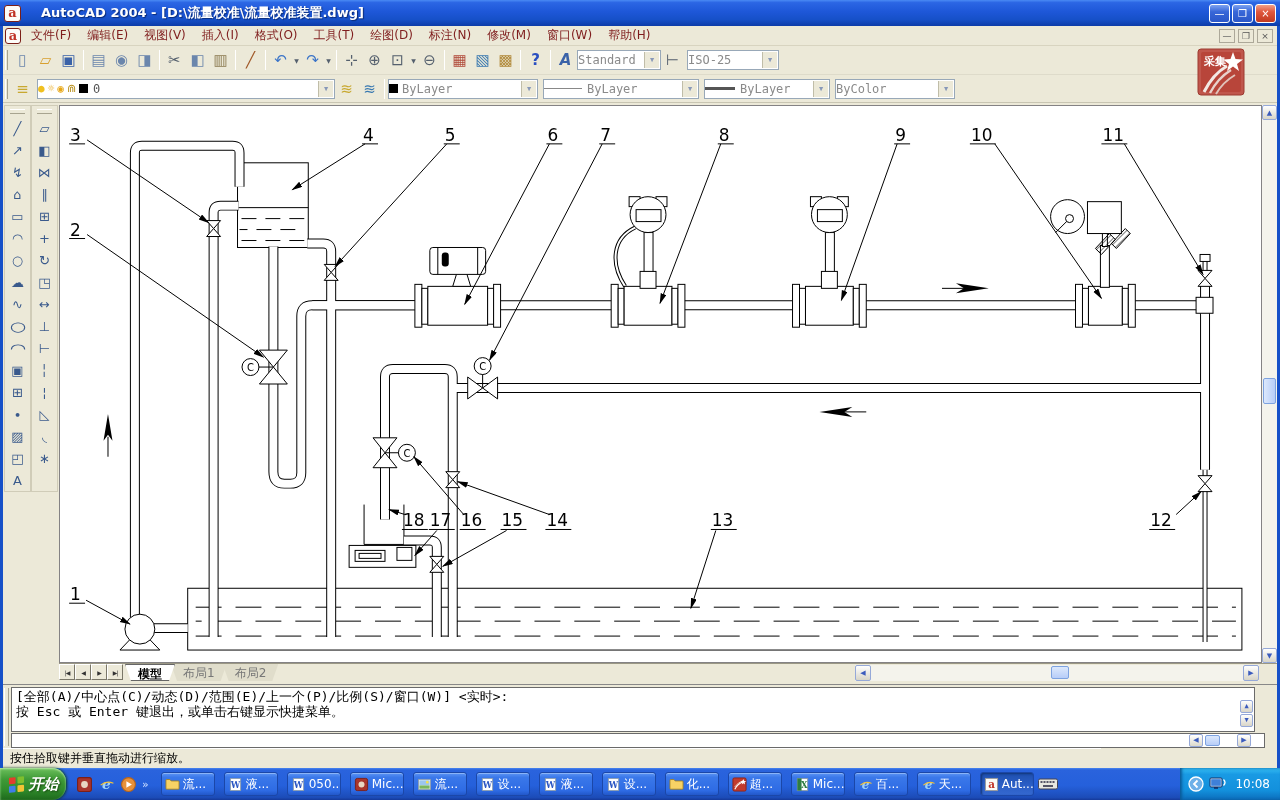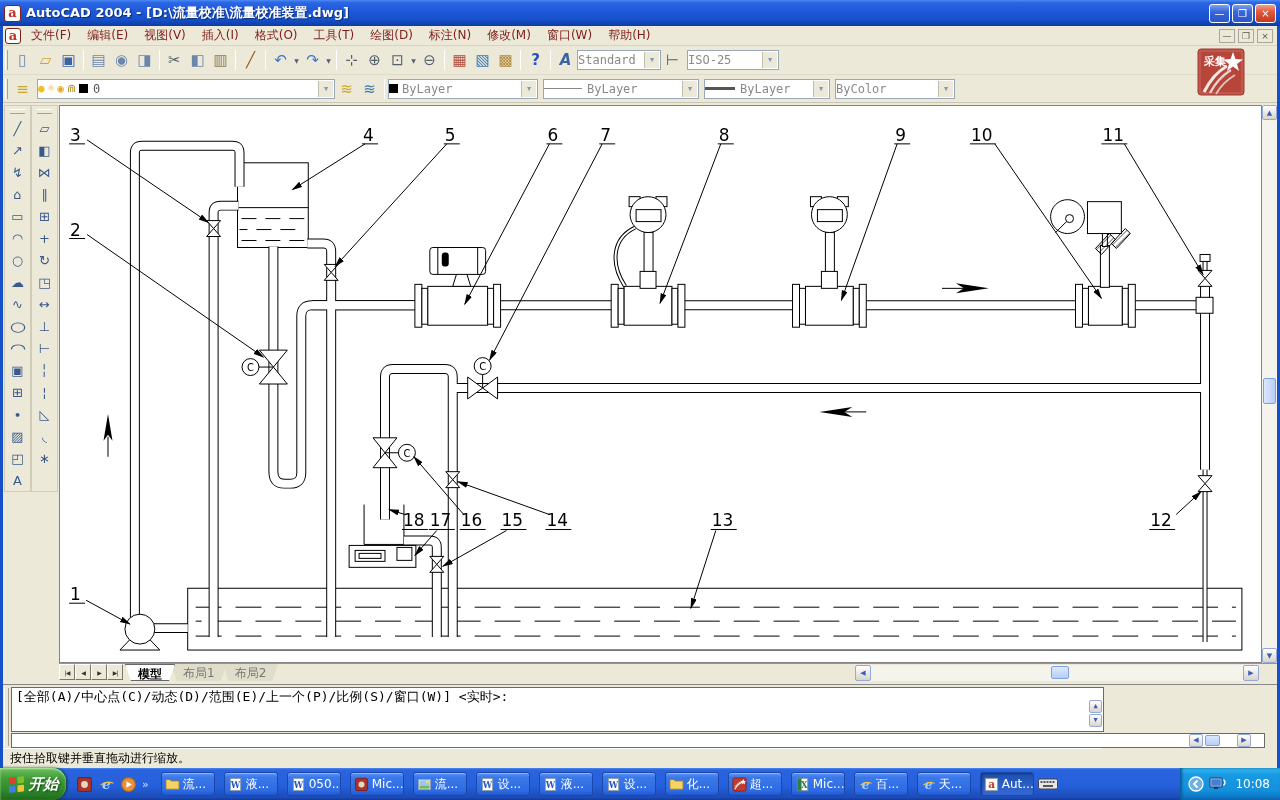--- a/index.html
+++ b/index.html
@@ -4,21 +4,21 @@
 <style>
   * { margin:0; padding:0; box-sizing:border-box; }
   html,body { width:1280px; height:800px; overflow:hidden; }
   body { font-family:"DejaVu Sans","Liberation Sans",sans-serif; font-size:12px; }
   .screen { position:relative; width:1280px; height:800px; background:#ece9d8; }
 
   
   .titlebar { position:absolute; left:0; top:0; width:1280px; height:26px;
     background:linear-gradient(180deg,#4a8af4 0%,#2b66e4 10%,#1e57d8 45%,#1650c8 75%,#0c3ba8 100%);
     display:flex; align-items:center; padding:0 4px; }
-  .titlebar .apptitle { color:#fff; font-weight:bold; font-size:13px; margin-left:5px;
+  .titlebar .apptitle { color:#fff; font-weight:bold; font-size:13px; margin-left:20px;
     text-shadow:1px 1px 1px #0a2c78; white-space:nowrap; }
   .appicon { width:17px; height:17px; background:#fdfcf8; border:1px solid #7b2018; border-radius:3px;
     color:#c03326; font-weight:bold; font-size:13px; line-height:14px; text-align:center;
     font-family:"DejaVu Serif",serif; }
   .winbtns { margin-left:auto; display:flex; gap:2px; }
   .wbtn { width:21px; height:19px; border-radius:3px; border:1px solid #fff;
     background:linear-gradient(180deg,#7da1f0 0%,#3867d8 40%,#2b57c8 100%);
     color:#fff; font-size:10px; line-height:17px; text-align:center; }
   .wbtn.close { background:linear-gradient(180deg,#f0a088 0%,#e0583e 40%,#c23a20 100%); border-color:#fff; }
 
@@ -83,21 +83,21 @@
   .tab { height:17px; padding:1px 12px 0 12px; font-size:12px; color:#777;
     clip-path:polygon(0 0,100% 0,calc(100% - 6px) 100%,6px 100%); background:#e0ddcb; margin-left:-4px; }
   .tab.active { background:#fff; color:#000; font-weight:bold; border:1px solid #666; z-index:2; }
   .hscroll { position:absolute; left:796px; top:1px; width:404px; height:16px; background:#f4f3ec; }
 
   
   .cmdwin { position:absolute; left:3px; top:684px; width:1274px; height:64px; background:#ece9d8;
     border-top:1px solid #888; }
   .cmdgrip { position:absolute; left:1px; top:3px; width:5px; height:58px;
     border-left:1px solid #fff; border-right:1px solid #a8a490; }
-  .cmdhist { position:absolute; left:8px; top:2px; width:1093px; height:45px; background:#fff;
+  .cmdhist { position:absolute; left:8px; top:2px; width:1244px; height:45px; background:#fff;
     border:1px solid #6a6a6a; font-family:"DejaVu Sans Mono","Liberation Mono",monospace;
     font-size:13px; color:#000; padding:1px 4px; line-height:15px; overflow:hidden; }
   .cmdvs { position:absolute; right:1px; width:13px; height:13px; }
   .cmdinput { position:absolute; left:8px; top:48px; width:1254px; height:15px; background:#fff;
     border:1px solid #6a6a6a; }
   .minibtn { position:absolute; top:0px; width:14px; height:13px; background:linear-gradient(180deg,#fff,#dcd9cc);
     border:1px solid #95a8d8; border-radius:2px; color:#3b5bbd; font-size:7px; text-align:center; line-height:11px; }
 
   
   .statusbar { position:absolute; left:3px; top:748px; width:1098px; height:20px; background:#ece9d8;
@@ -639,20 +639,21 @@
         <div class="hthumb" style="left:196px;"></div>
         <div class="sbtn" style="right:0;top:0;width:16px;height:16px;">▶</div>
       </div>
     </div>
   </div>
 
   <div class="cmdwin">
     <div class="cmdgrip"></div>
     <div class="cmdhist">
       <div>[全部(A)/中心点(C)/动态(D)/范围(E)/上一个(P)/比例(S)/窗口(W)] &lt;实时&gt;:</div>
+      <div>按 Esc 或 Enter 键退出，或单击右键显示快捷菜单。</div>
       <div class="cmdvs" style="top:12px;">
           <div class="sbtn" style="width:13px;height:13px;position:static;">▲</div>
         </div>
       <div class="cmdvs" style="top:26px;">
           <div class="sbtn" style="width:13px;height:13px;position:static;">▼</div>
         </div>
     </div>
     <div class="cmdinput">
       <div class="minibtn" style="right:61px;">◀</div>
       <div class="hthumb" style="right:44px;width:15px;height:11px;top:1px;position:absolute;"></div>

